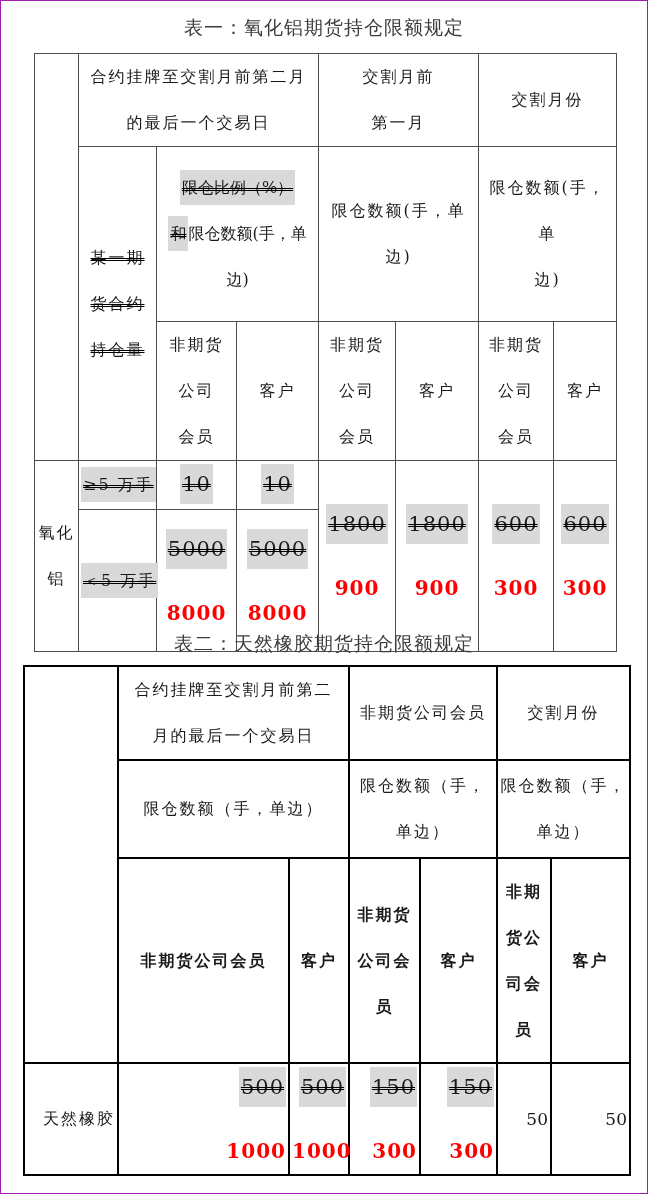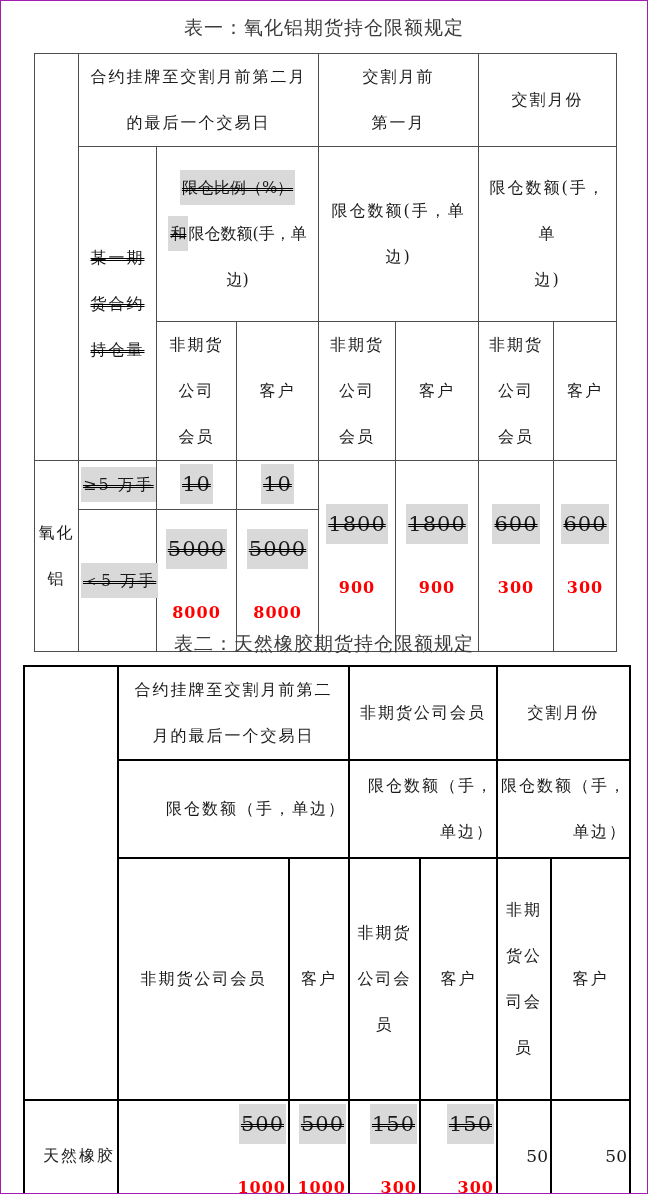--- a/index.html
+++ b/index.html
@@ -19,33 +19,33 @@
   td{text-align:center;vertical-align:middle;padding:0 2px;font-size:16px;
      line-height:46px;letter-spacing:2px;box-sizing:border-box;}
   .pre{white-space:pre-line;}
   .tight{letter-spacing:0;}
   .strike{text-decoration-line:line-through;text-decoration-style:double;
           text-decoration-color:#000;text-decoration-thickness:1px;}
   .hl{background:#d9d9d9;padding:8px 2px;}
   .num{font-size:21px;letter-spacing:1px;}
   .old{line-height:46px;}
   .new{line-height:46px;margin-top:16px;color:#ff0000;font-weight:bold;
-       font-size:16px;letter-spacing:1px;}
+       font-size:20px;letter-spacing:1px;}
   .plain50{font-size:17px;letter-spacing:0;}
   .nowrap{white-space:nowrap;}
   
   .t1-h1 td{height:93px;}
   .t1-h2 td{height:175px;}
   .t1-h3 td{height:135px;}
   .t1-d1 td{height:47px;}
   .t1-d2 td{height:142px;}
   
   .t2-h1 td{height:92px;}
-  .t2-h2 td{height:98px;text-align:right;}
-  .t2-h3 td{height:242px;}
+  .t2-h2 td{height:98px;}
+  .t2-h3 td{height:205px;font-weight:bold;}
   .t2-d td{height:82px;text-align:right;}
 </style>
 </head>
 <body>
 
 <div class="page">
 
   <div class="tbl-title" id="title1">表一：氧化铝期货持仓限额规定</div>
 
   <table id="table1">

